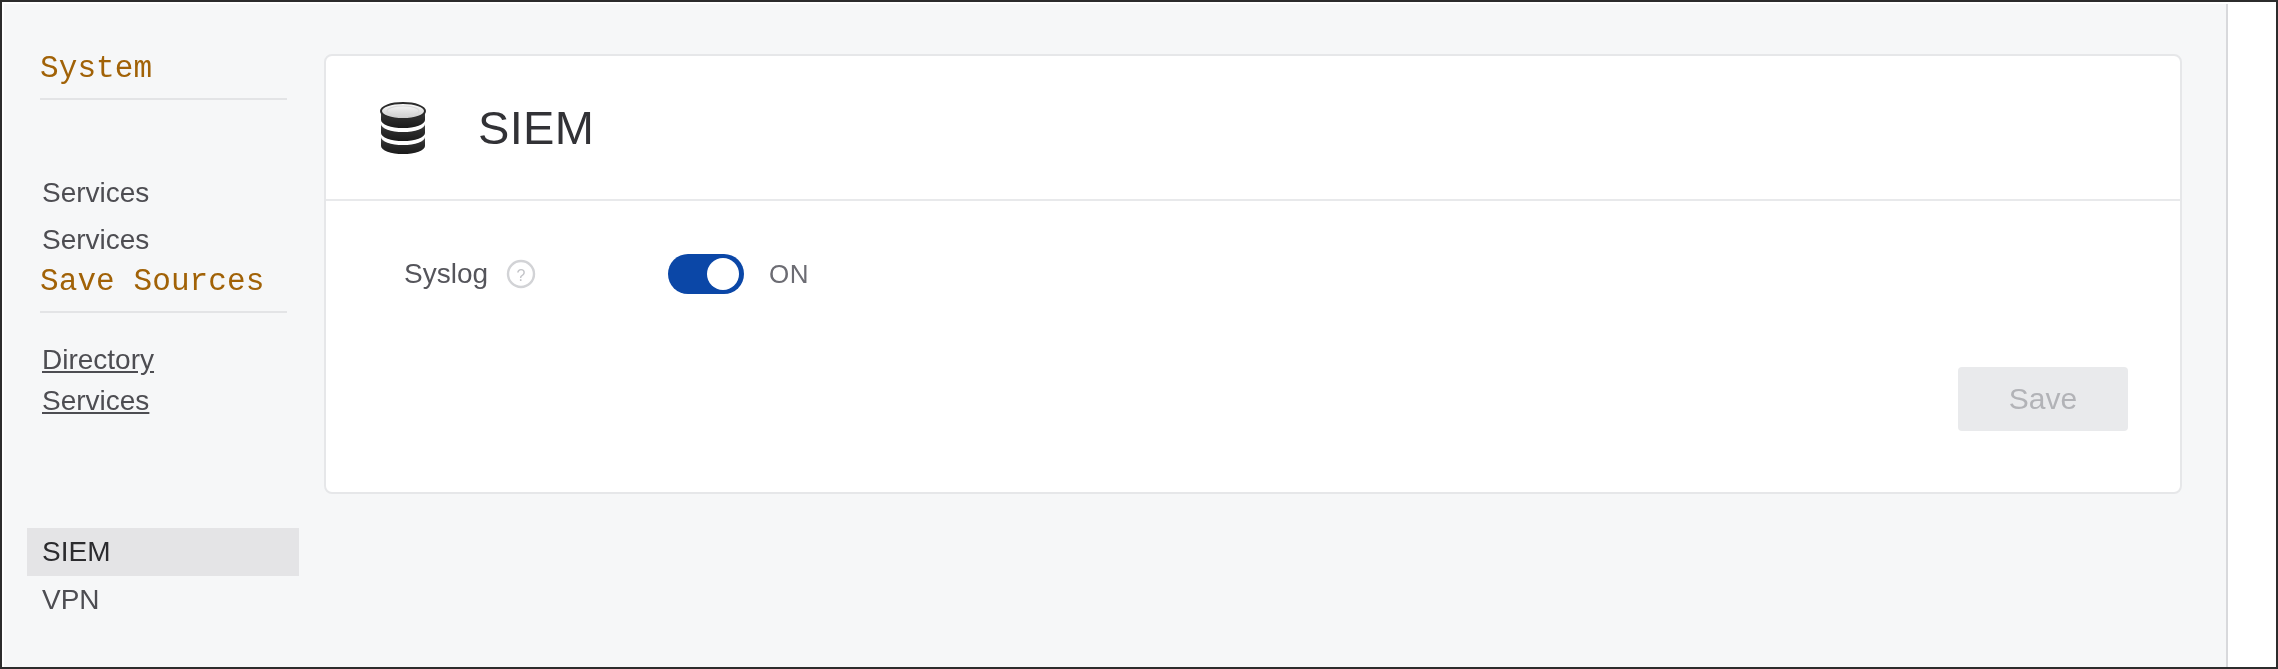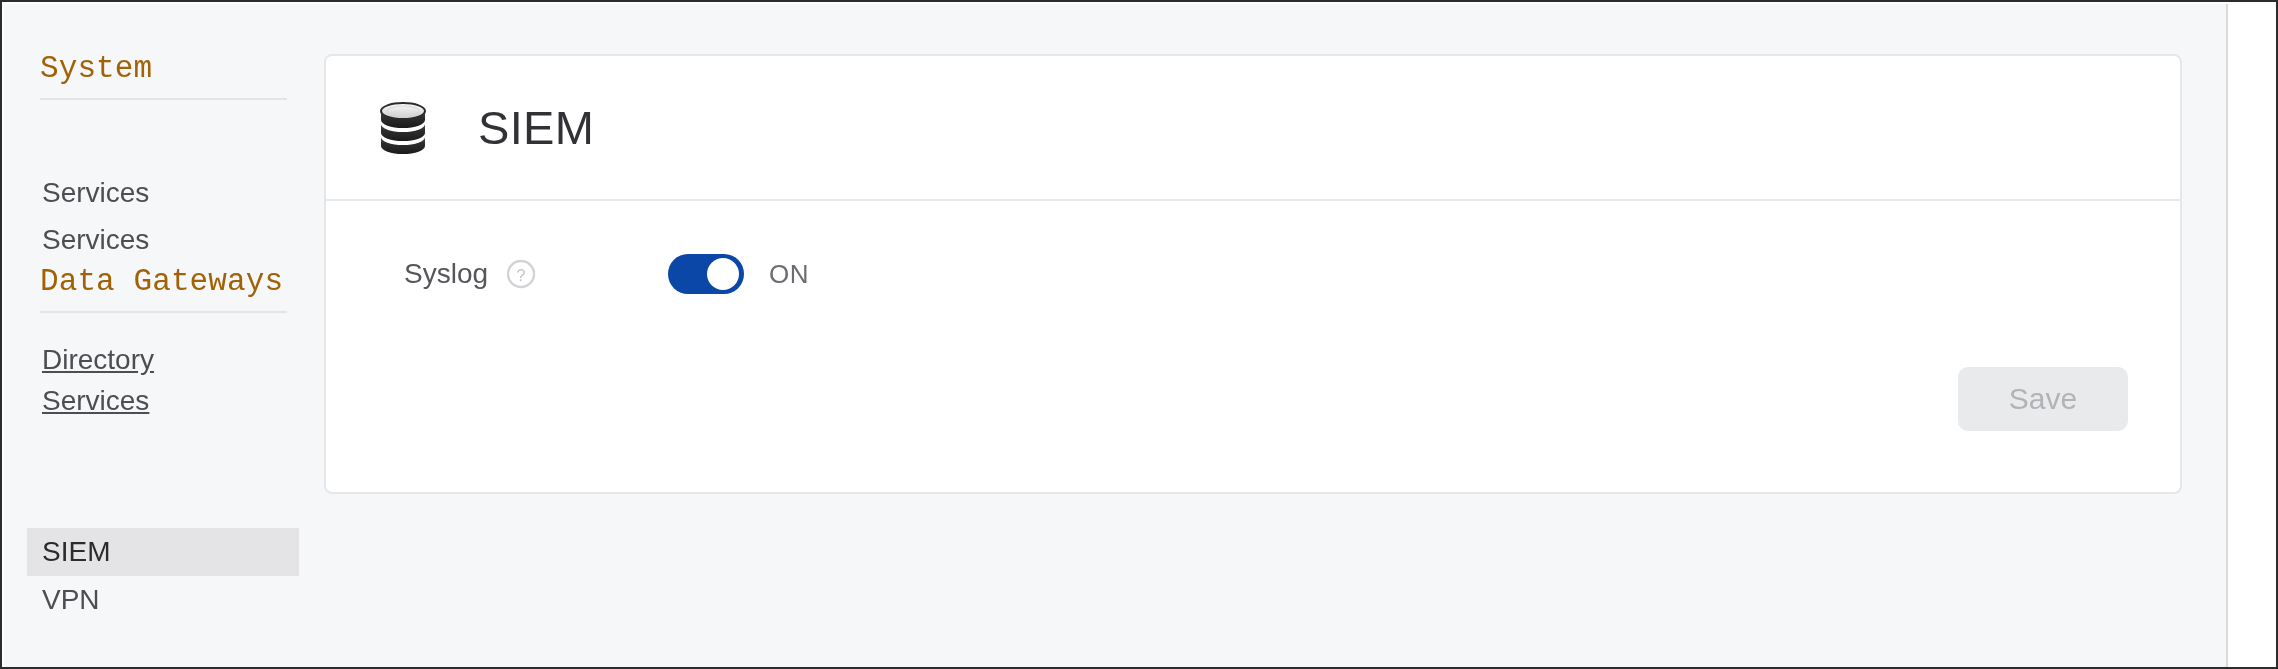--- a/index.html
+++ b/index.html
@@ -208,21 +208,21 @@
 
   
   #save-button {
     position: absolute;
     right: 52px;
     top: 166px;
     width: 170px;
     height: 64px;
     background: #e9eaec;
     border: none;
-    border-radius: 10px;
+    border-radius: 4px;
     color: #b2b3b7;
     font-size: 30px;
     font-family: "Liberation Sans", sans-serif;
     cursor: default;
   }
 </style>
 </head>
 <body>
 
 <div id="app-frame">
@@ -234,21 +234,21 @@
       <div class="nav-section-title" style="top:47px;">System</div>
       <div class="nav-section-rule" style="top:94px;"></div>
 
       <div class="nav-item" style="top:169px;">
         <span>Services</span>
       </div>
       <div class="nav-item" style="top:216px;">
         <span>Services</span>
       </div>
 
-      <div class="nav-section-title" style="top:260px;">Data Gateways</div>
+      <div class="nav-section-title" style="top:260px;">Save Sources</div>
       <div class="nav-section-rule" style="top:307px;"></div>
 
       <div class="nav-item two-line" style="top:335px; width:240px;text-decoration:underline;">
         <span>Directory Services</span>
       </div>
       <div class="nav-item active" style="top:524px; height:48px; line-height:48px;">
         <span>SIEM</span>
       </div>
       <div class="nav-item" style="top:576px;">
         <span>VPN</span>

